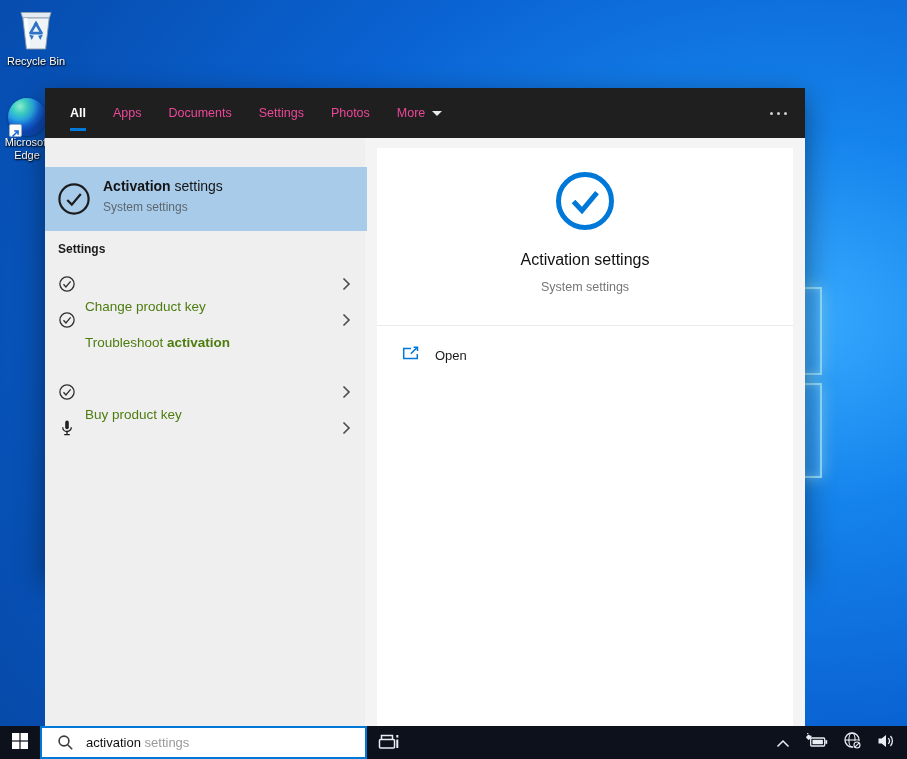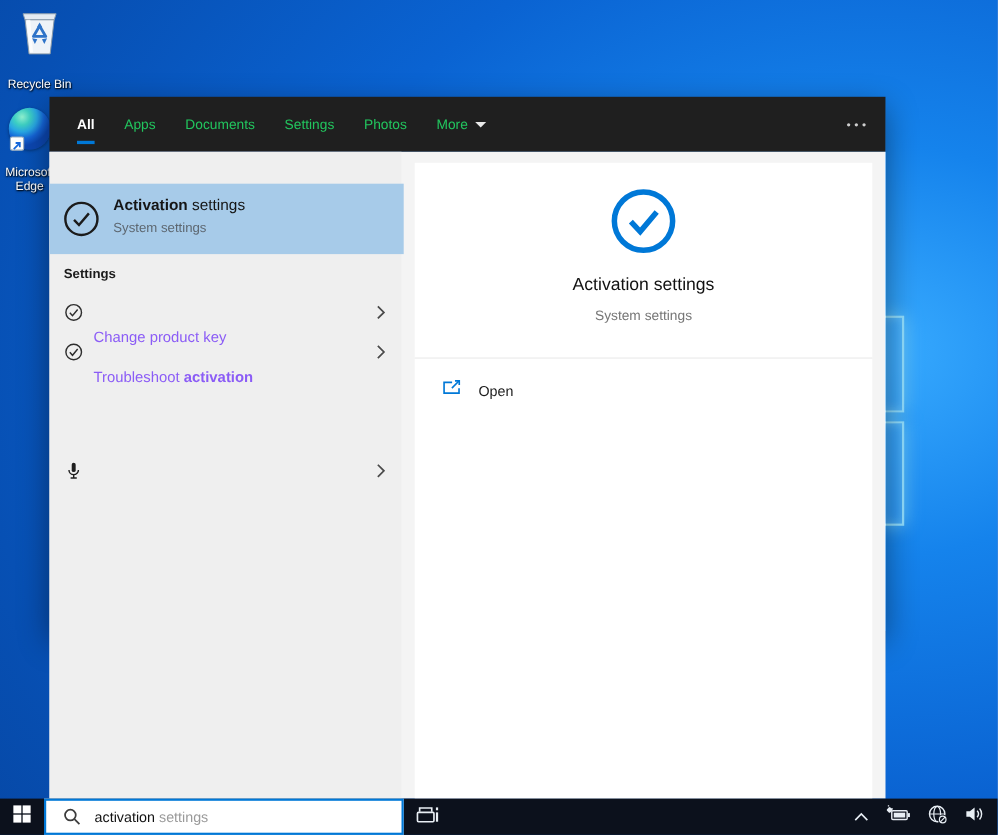--- a/index.html
+++ b/index.html
@@ -13,37 +13,37 @@
                #0a63d2 48%, #0750b4 75%, #06439d 100%); }
   .logo-pane { position:absolute; border:2px solid rgba(150,226,255,.95);
     background:rgba(70,170,250,.38);
     box-shadow:0 0 16px rgba(120,210,255,.85), inset 0 0 10px rgba(150,225,255,.45); }
   .pane-1 { left:800px; top:287px; width:22px; height:88px; }
   .pane-2 { left:800px; top:383px; width:22px; height:95px; }
 
   
   .desk-icon { position:absolute; width:74px; text-align:center; cursor:default; }
   .desk-icon .glyph { display:block; margin:0 auto; }
-  .desk-label { color:#fff; font-size:11px; line-height:13px; margin-top:15px;
+  .desk-label { color:#fff; font-size:11px; line-height:13px; margin-top:0;
     text-shadow:0 1px 2px rgba(0,0,0,.9), 1px 1px 1px rgba(0,0,0,.65); }
   .recycle { left:-1px; top:5px; }
   .edge { left:-10px; top:98px; }
   .edge-circle { width:38px; height:38px; border-radius:50%; margin:0 auto; position:relative;
     background:radial-gradient(26px 26px at 32% 22%, #8ff0cf 0%, #3ed0c3 28%,
                #28a7e4 52%, #1565d8 76%, #0c47b2 100%);
     box-shadow:0 1px 3px rgba(0,0,0,.4); }
   .shortcut-overlay { position:absolute; left:1px; bottom:-1px; width:13px; height:13px;
     background:#fff; border:1px solid #9db0c0; border-radius:2px; }
 
   
   .flyout { position:absolute; left:45px; top:88px; width:760px; height:486px;
     box-shadow:0 10px 28px rgba(0,0,0,.45); }
   .flyout-header { position:absolute; left:0; top:0; width:100%; height:50px;
     background:#1f1f1f; display:flex; align-items:center; padding-left:25px; }
-  .tab { position:relative; color:#22c55e; font-size:12.5px; margin-right:27px;
+  .tab { position:relative; color:#ec4899; font-size:12.5px; margin-right:27px;
     height:50px; display:flex; align-items:center; cursor:pointer; }
   .tab.active { color:#fff; font-weight:bold; }
   .tab .underline { position:absolute; left:0; bottom:7px; width:100%; height:3px;
     background:#0078d7; }
   .dd-arrow { width:0; height:0; border-left:5px solid transparent;
     border-right:5px solid transparent; border-top:5px solid #e9e9e9;
     display:inline-block; margin-left:7px; }
   .overflow-btn { position:absolute; right:18px; top:0; height:50px; display:flex;
     align-items:center; gap:4px; cursor:pointer; }
   .overflow-btn i { width:3px; height:3px; border-radius:50%; background:#cfcfcf; display:block; }
@@ -60,21 +60,21 @@
     background:#a7cbe9; cursor:pointer; }
   .best-item .bm-icon { position:absolute; left:12px; top:15px; }
   .bm-text { position:absolute; left:58px; top:11px; }
   .bm-title { font-size:14px; color:#151515; }
   .bm-title .match { font-weight:bold; }
   .bm-sub { font-size:12px; color:#5d6770; margin-top:6px; }
 
   .result-row { position:absolute; left:0; width:322px; height:36px; cursor:pointer;
     display:flex; align-items:center; }
   .row-icon { position:absolute; left:13px; top:9px; }
-  .row-label { position:absolute; left:40px; font-size:13.5px; color:#8b5cf6; white-space:nowrap;margin-top:45px; }
+  .row-label { position:absolute; left:40px; font-size:13.5px; color:#4d7c0f; white-space:nowrap;margin-top:45px; }
   .row-label .match { font-weight:bold; }
   .row-chevron { position:absolute; right:16px; top:11px; }
 
   .preview-card { position:absolute; left:332px; top:10px; width:416px; height:578px;
     background:#fff; }
   .pv-icon { position:absolute; left:50%; top:21px; transform:translateX(-50%); }
   .pv-title { position:absolute; top:103px; width:100%; text-align:center;
     font-size:16px; color:#111; }
   .pv-sub { position:absolute; top:132px; width:100%; text-align:center;
     font-size:12.5px; color:#767676; }
@@ -212,20 +212,34 @@
         </span>
         <span class="row-label"><span>Troubleshoot </span><span class="match">activation</span><span></span></span>
         <span class="row-chevron">
           <svg width="9" height="14" viewBox="0 0 9 14">
               <path d="M1.5 1.5 L7 7 L1.5 12.5" fill="none" stroke="#4a4a4a" stroke-width="1.6"></path>
             </svg>
         </span>
       </div>
 
 
+      <div class="result-row" style="top:236px">
+        <span class="row-icon">
+          <svg width="18" height="18" viewBox="0 0 18 18">
+            <circle cx="9" cy="9" r="7.1" fill="none" stroke="#2e2e2e" stroke-width="1.3"></circle>
+            <path d="M5.5 9.3 l2.4 2.7 l4.7 -5.7" fill="none" stroke="#2e2e2e" stroke-width="1.3"></path>
+          </svg>
+        </span>
+        <span class="row-label"><span>Buy product key</span><span class="match"></span><span></span></span>
+        <span class="row-chevron">
+          <svg width="9" height="14" viewBox="0 0 9 14">
+              <path d="M1.5 1.5 L7 7 L1.5 12.5" fill="none" stroke="#4a4a4a" stroke-width="1.6"></path>
+            </svg>
+        </span>
+      </div>
 
       <div class="result-row" style="top:272px">
         <span class="row-icon">
           <svg width="18" height="18" viewBox="0 0 18 18">
             <rect x="7.2" y="1.6" width="3.6" height="8.6" rx="1.8" fill="#1f1f1f"></rect>
             <path d="M4.7 8.2 a4.3 4.3 0 0 0 8.6 0" fill="none" stroke="#1f1f1f" stroke-width="1.3"></path>
             <path d="M9 12.6 V15 M6.2 15.6 H11.8" stroke="#1f1f1f" stroke-width="1.3"></path>
           </svg>
         </span>
         <span class="row-chevron">

